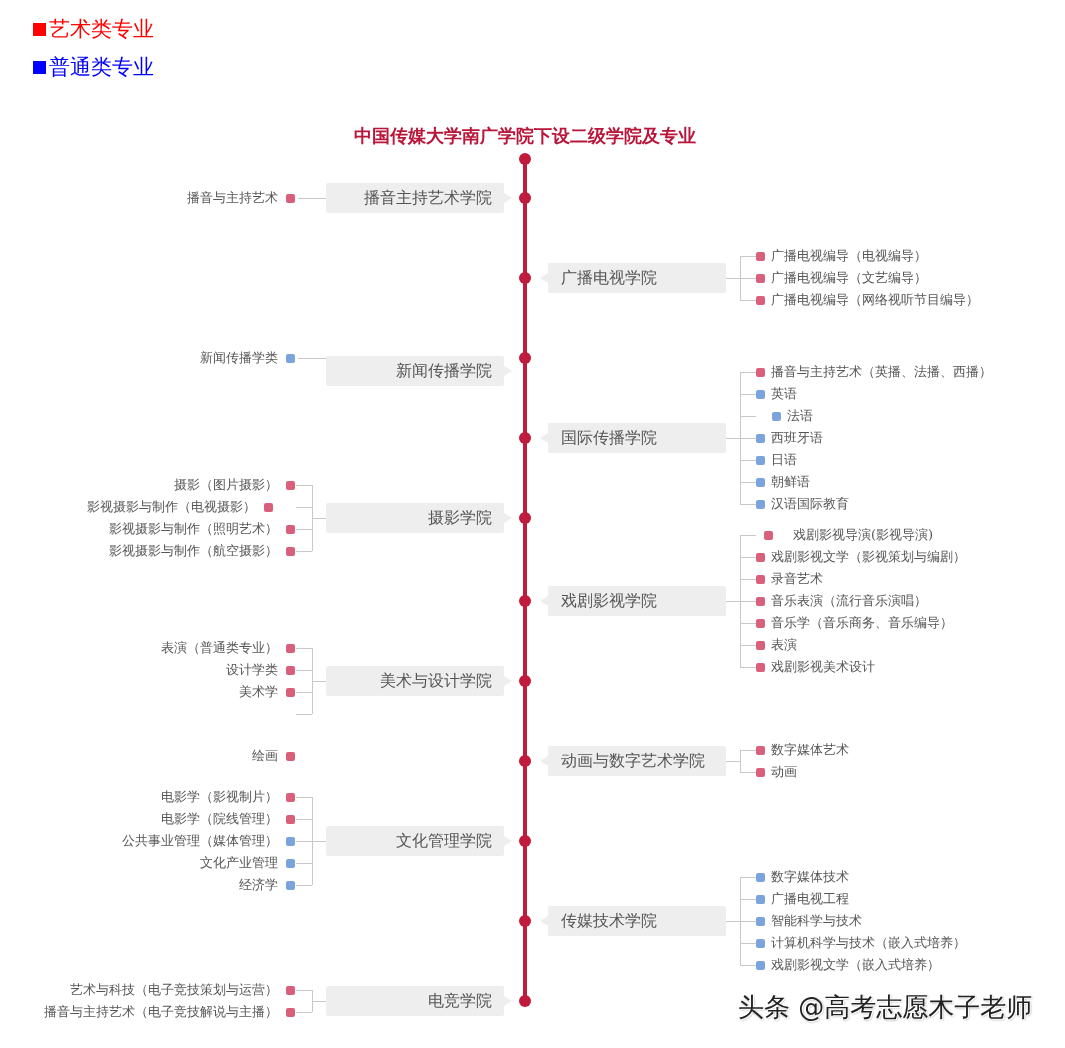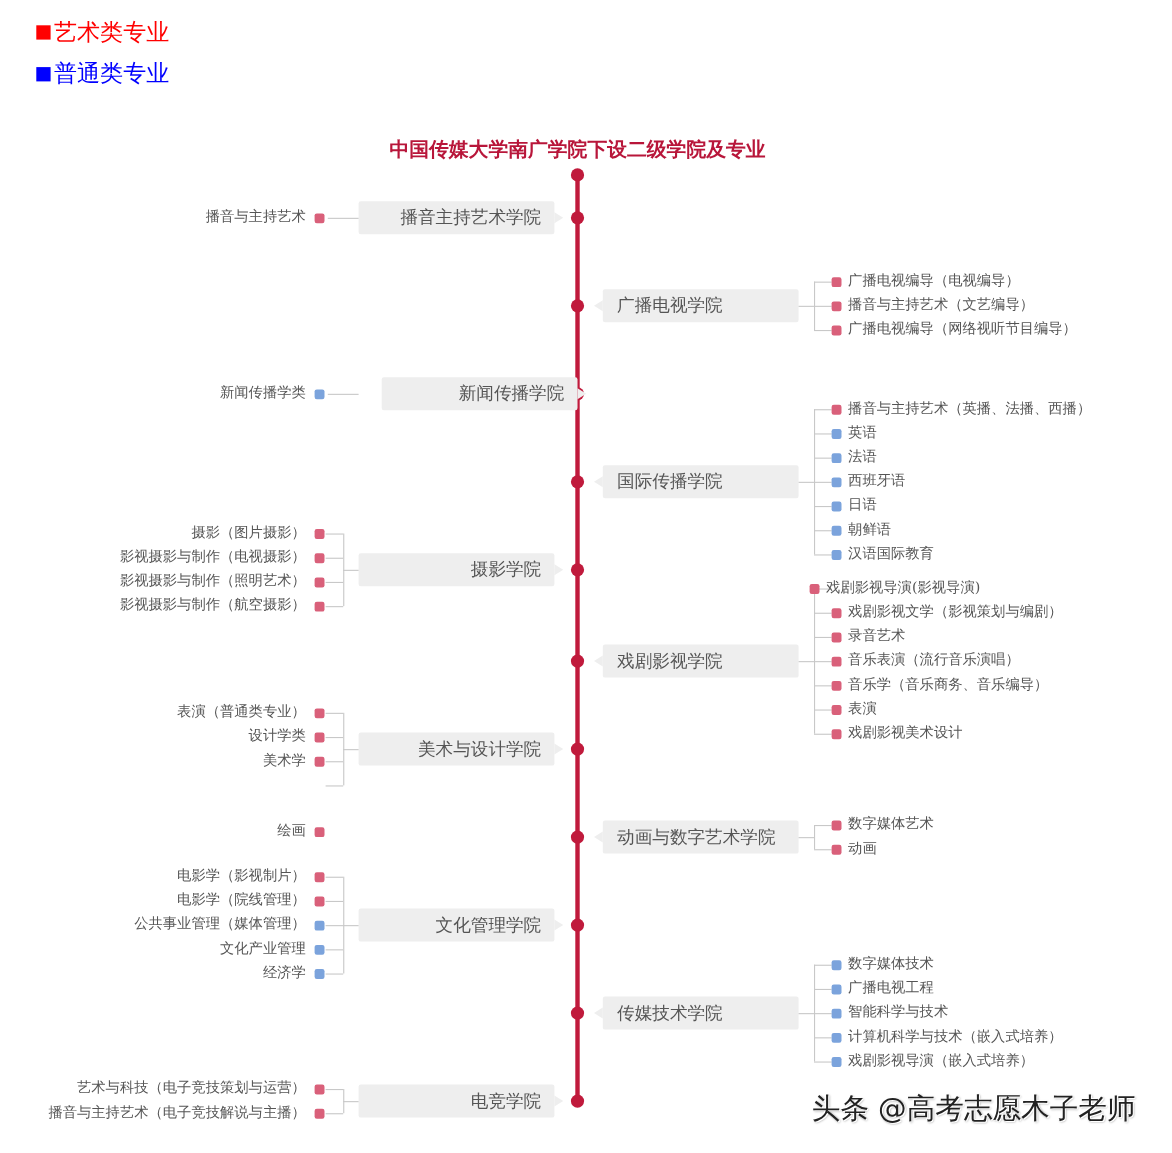--- a/index.html
+++ b/index.html
@@ -53,50 +53,50 @@
     <div class="hline" style="left: 726px; top: 278px; width: 14px;"></div>
     <div class="vline" style="left: 740px; top: 256px; height: 44px;"></div>
     <div class="hline" style="left: 740px; top: 256px; width: 16px;"></div>
     <div class="major right" style="top: 248px; left: 756px;">
       <span class="bullet" style="background: rgb(217, 96, 122);"></span>
       <span>广播电视编导（电视编导）</span>
     </div>
     <div class="hline" style="left: 740px; top: 278px; width: 16px;"></div>
     <div class="major right" style="top: 270px; left: 756px;">
       <span class="bullet" style="background: rgb(217, 96, 122);"></span>
-      <span>播音与主持艺术（文艺编导）</span>
+      <span>广播电视编导（文艺编导）</span>
     </div>
     <div class="hline" style="left: 740px; top: 300px; width: 16px;"></div>
     <div class="major right" style="top: 292px; left: 756px;">
       <span class="bullet" style="background: rgb(217, 96, 122);"></span>
       <span>广播电视编导（网络视听节目编导）</span>
     </div>
     <div class="dot" style="left: 519px; top: 352px;"></div>
-    <div class="college left" style="left: 326px; top: 343px; margin-left: 21px;">新闻传播学院</div>
+    <div class="college left" style="left: 326px; top: 356px;">新闻传播学院</div>
     <div class="hline" style="left: 298px; top: 358px; width: 28px;"></div>
     <div class="major left" style="top: 350px; right: 770px;">
       <span>新闻传播学类</span>
       <span class="bullet" style="background: rgb(123, 163, 220);"></span>
     </div>
     <div class="dot" style="left: 519px; top: 432px;"></div>
     <div class="college right" style="left: 548px; top: 423px;">国际传播学院</div>
     <div class="hline" style="left: 726px; top: 438px; width: 14px;"></div>
     <div class="vline" style="left: 740px; top: 372px; height: 132px;"></div>
     <div class="hline" style="left: 740px; top: 372px; width: 16px;"></div>
     <div class="major right" style="top: 364px; left: 756px;">
       <span class="bullet" style="background: rgb(217, 96, 122);"></span>
       <span>播音与主持艺术（英播、法播、西播）</span>
     </div>
     <div class="hline" style="left: 740px; top: 394px; width: 16px;"></div>
     <div class="major right" style="top: 386px; left: 756px;">
       <span class="bullet" style="background: rgb(123, 163, 220);"></span>
       <span>英语</span>
     </div>
     <div class="hline" style="left: 740px; top: 416px; width: 16px;"></div>
-    <div class="major right" style="top: 408px; left: 756px;">
+    <div class="major right" style="top: 408px; left: 772px;">
       <span class="bullet" style="background: rgb(123, 163, 220);"></span>
       <span>法语</span>
     </div>
     <div class="hline" style="left: 740px; top: 438px; width: 16px;"></div>
     <div class="major right" style="top: 430px; left: 756px;">
       <span class="bullet" style="background: rgb(123, 163, 220);"></span>
       <span>西班牙语</span>
     </div>
     <div class="hline" style="left: 740px; top: 460px; width: 16px;"></div>
     <div class="major right" style="top: 452px; left: 756px;">
@@ -116,40 +116,40 @@
     <div class="dot" style="left: 519px; top: 512px;"></div>
     <div class="college left" style="left: 326px; top: 503px;">摄影学院</div>
     <div class="hline" style="left: 312px; top: 518px; width: 14px;"></div>
     <div class="vline" style="left: 312px; top: 485px; height: 66px;"></div>
     <div class="hline" style="left: 296px; top: 485px; width: 16px;"></div>
     <div class="major left" style="top: 477px; right: 770px; margin-left: 26px;">
       <span>摄影（图片摄影）</span>
       <span class="bullet" style="background: rgb(217, 96, 122);"></span>
     </div>
     <div class="hline" style="left: 296px; top: 507px; width: 16px;"></div>
-    <div class="major left" style="top: 499px; right: 770px; text-align: right;">
+    <div class="major left" style="top: 499px; right: 792px; text-align: right;">
       <span>影视摄影与制作（电视摄影）</span>
       <span class="bullet" style="background: rgb(217, 96, 122);"></span>
     </div>
     <div class="hline" style="left: 296px; top: 529px; width: 16px;"></div>
     <div class="major left" style="top: 521px; right: 770px;">
       <span>影视摄影与制作（照明艺术）</span>
       <span class="bullet" style="background: rgb(217, 96, 122);"></span>
     </div>
     <div class="hline" style="left: 296px; top: 551px; width: 16px;"></div>
     <div class="major left" style="top: 543px; right: 770px;">
       <span>影视摄影与制作（航空摄影）</span>
       <span class="bullet" style="background: rgb(217, 96, 122);"></span>
     </div>
     <div class="dot" style="left: 519px; top: 595px;"></div>
     <div class="college right" style="left: 548px; top: 586px;">戏剧影视学院</div>
     <div class="hline" style="left: 726px; top: 601px; width: 14px;"></div>
     <div class="vline" style="left: 740px; top: 535px; height: 132px;"></div>
     <div class="hline" style="left: 740px; top: 535px; width: 16px;"></div>
-    <div class="major right" style="top: 527px; left: 736px;">
+    <div class="major right" style="top: 527px; left: 764px; gap: 14px;">
       <span class="bullet" style="background: rgb(217, 96, 122);"></span>
       <span>戏剧影视导演(影视导演)</span>
     </div>
     <div class="hline" style="left: 740px; top: 557px; width: 16px;"></div>
     <div class="major right" style="top: 549px; left: 756px;">
       <span class="bullet" style="background: rgb(217, 96, 122);"></span>
       <span>戏剧影视文学（影视策划与编剧）</span>
     </div>
     <div class="hline" style="left: 740px; top: 579px; width: 16px;"></div>
     <div class="major right" style="top: 571px; left: 756px;">
@@ -263,21 +263,21 @@
       <span>智能科学与技术</span>
     </div>
     <div class="hline" style="left: 740px; top: 943px; width: 16px;"></div>
     <div class="major right" style="top: 935px; left: 756px;">
       <span class="bullet" style="background: rgb(123, 163, 220);"></span>
       <span>计算机科学与技术（嵌入式培养）</span>
     </div>
     <div class="hline" style="left: 740px; top: 965px; width: 16px;"></div>
     <div class="major right" style="top: 957px; left: 756px;">
       <span class="bullet" style="background: rgb(123, 163, 220);"></span>
-      <span>戏剧影视导演（嵌入式培养）</span>
+      <span>戏剧影视文学（嵌入式培养）</span>
     </div>
     <div class="dot" style="left: 519px; top: 995px;"></div>
     <div class="college left" style="left: 326px; top: 986px;">电竞学院</div>
     <div class="hline" style="left: 312px; top: 1001px; width: 14px;"></div>
     <div class="vline" style="left: 312px; top: 990px; height: 22px;"></div>
     <div class="hline" style="left: 296px; top: 990px; width: 16px;"></div>
     <div class="major left" style="top: 982px; right: 770px;">
       <span>艺术与科技（电子竞技策划与运营）</span>
       <span class="bullet" style="background: rgb(217, 96, 122);"></span>
     </div>

